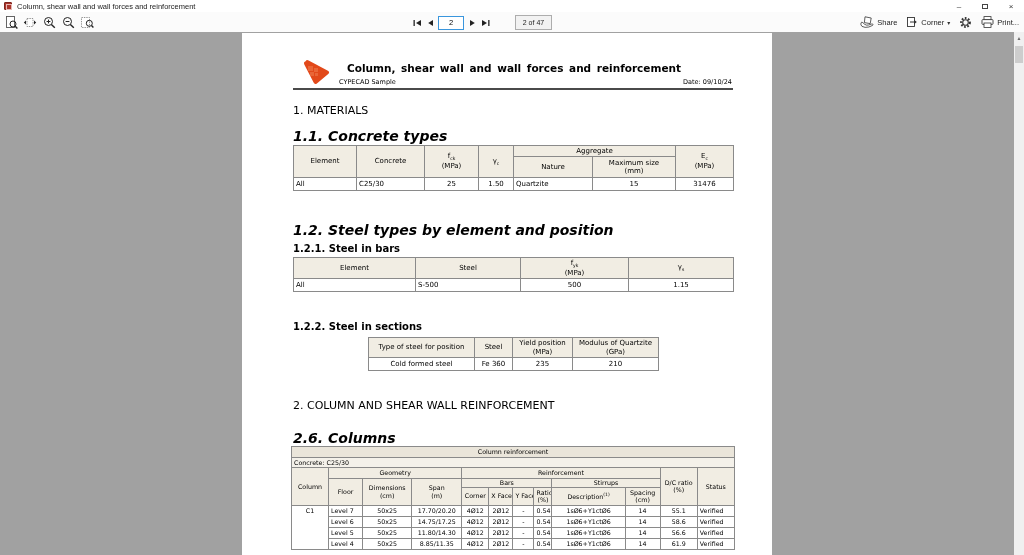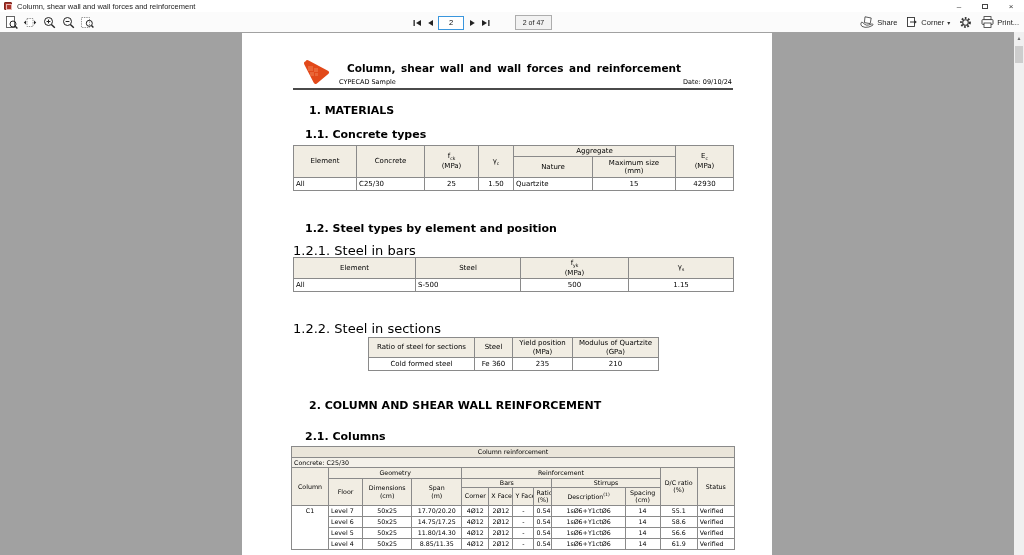--- a/index.html
+++ b/index.html
@@ -52,23 +52,23 @@
          font-family:"DejaVu Sans", sans-serif; }
 
   .doc-header { position:absolute; top:26px; left:0; width:440px; height:31px;
                 border-bottom:2px solid #4a4a4a; }
   .logo { position:absolute; left:9px; top:0px; }
   .doc-title { position:absolute; left:54px; top:3px; font-size:10.5px; font-weight:bold;
                word-spacing:2px; white-space:nowrap; }
   .doc-subtitle { position:absolute; left:46px; bottom:2px; font-size:6.5px;text-align:center; }
   .doc-date { position:absolute; right:1px; bottom:2px; font-size:6.5px; }
 
-  .h1 { position:absolute; left:16px; font-size:11px; font-weight:bold; white-space:nowrap; }
-  .h2 { position:absolute; left:12px; font-size:11px; font-weight:bold; white-space:nowrap; }
-  .h3 { position:absolute; left:0; font-size:13px; font-weight:normal; white-space:nowrap; }
+  .h1 { position:absolute; left:0; font-size:11px; font-weight:normal; white-space:nowrap; }
+  .h2 { position:absolute; left:0; font-size:14px; font-weight:bold; white-space:nowrap;font-style:italic; }
+  .h3 { position:absolute; left:0; font-size:10px; font-weight:bold; white-space:nowrap; }
 
   table { border-collapse:collapse; table-layout:fixed; position:absolute;
           border:1px solid #333; }
   th, td { border:1px solid #8a8a8a; padding:0 2px; overflow:hidden; white-space:nowrap;
            font-weight:normal; text-align:center; vertical-align:middle; line-height:1.2; }
   th { background:#f1ede3; }
   td { background:#fff; }
   sub { font-size:4.5px; } sup { font-size:4.5px; }
 
   .tbl-s { font-size:7px; width:440px; }
@@ -255,21 +255,21 @@
           <th>Nature</th>
           <th><span>Maximum size</span><br><span>(mm)</span></th>
         </tr>
         <tr class="r-d">
           <td class="l">All</td>
           <td class="l">C25/30</td>
           <td>25</td>
           <td>1.50</td>
           <td class="l">Quartzite</td>
           <td>15</td>
-          <td>42930</td>
+          <td>31476</td>
         </tr>
       </tbody>
         </table>
 
       <div class="h2" style="top:189px">1.2. Steel types by element and position</div>
       <div class="h3" style="top:210px">1.2.1. Steel in bars</div>
 
       <table class="tbl-s" style="top:224px">
         <colgroup>
             <col style="width:122px">
@@ -297,36 +297,36 @@
 
       <table class="tbl-sections" style="top:304px">
         <colgroup>
             <col style="width:106px">
             <col style="width:38px">
             <col style="width:60px">
             <col style="width:86px">
           </colgroup>
         <tbody>
             <tr class="r-h2">
-          <th class="l">Ratio of steel for sections</th>
+          <th class="l">Type of steel for position</th>
           <th>Steel</th>
           <th><span>Yield position</span><br><span>(MPa)</span></th>
           <th><span>Modulus of Quartzite</span><br><span>(GPa)</span></th>
         </tr>
         <tr>
           <td class="l">Cold formed steel</td>
           <td class="l">Fe 360</td>
           <td>235</td>
           <td>210</td>
         </tr>
       </tbody>
         </table>
 
       <div class="h1" style="top:366px">2. COLUMN AND SHEAR WALL REINFORCEMENT</div>
-      <div class="h2" style="top:397px">2.1. Columns</div>
+      <div class="h2" style="top:397px">2.6. Columns</div>
 
       <table class="tbl-col" style="top:413px">
         <colgroup>
             <col style="width:37px">
             <col style="width:34px">
             <col style="width:49px">
             <col style="width:50px">
             <col style="width:27px">
             <col style="width:24px">
             <col style="width:21px">

